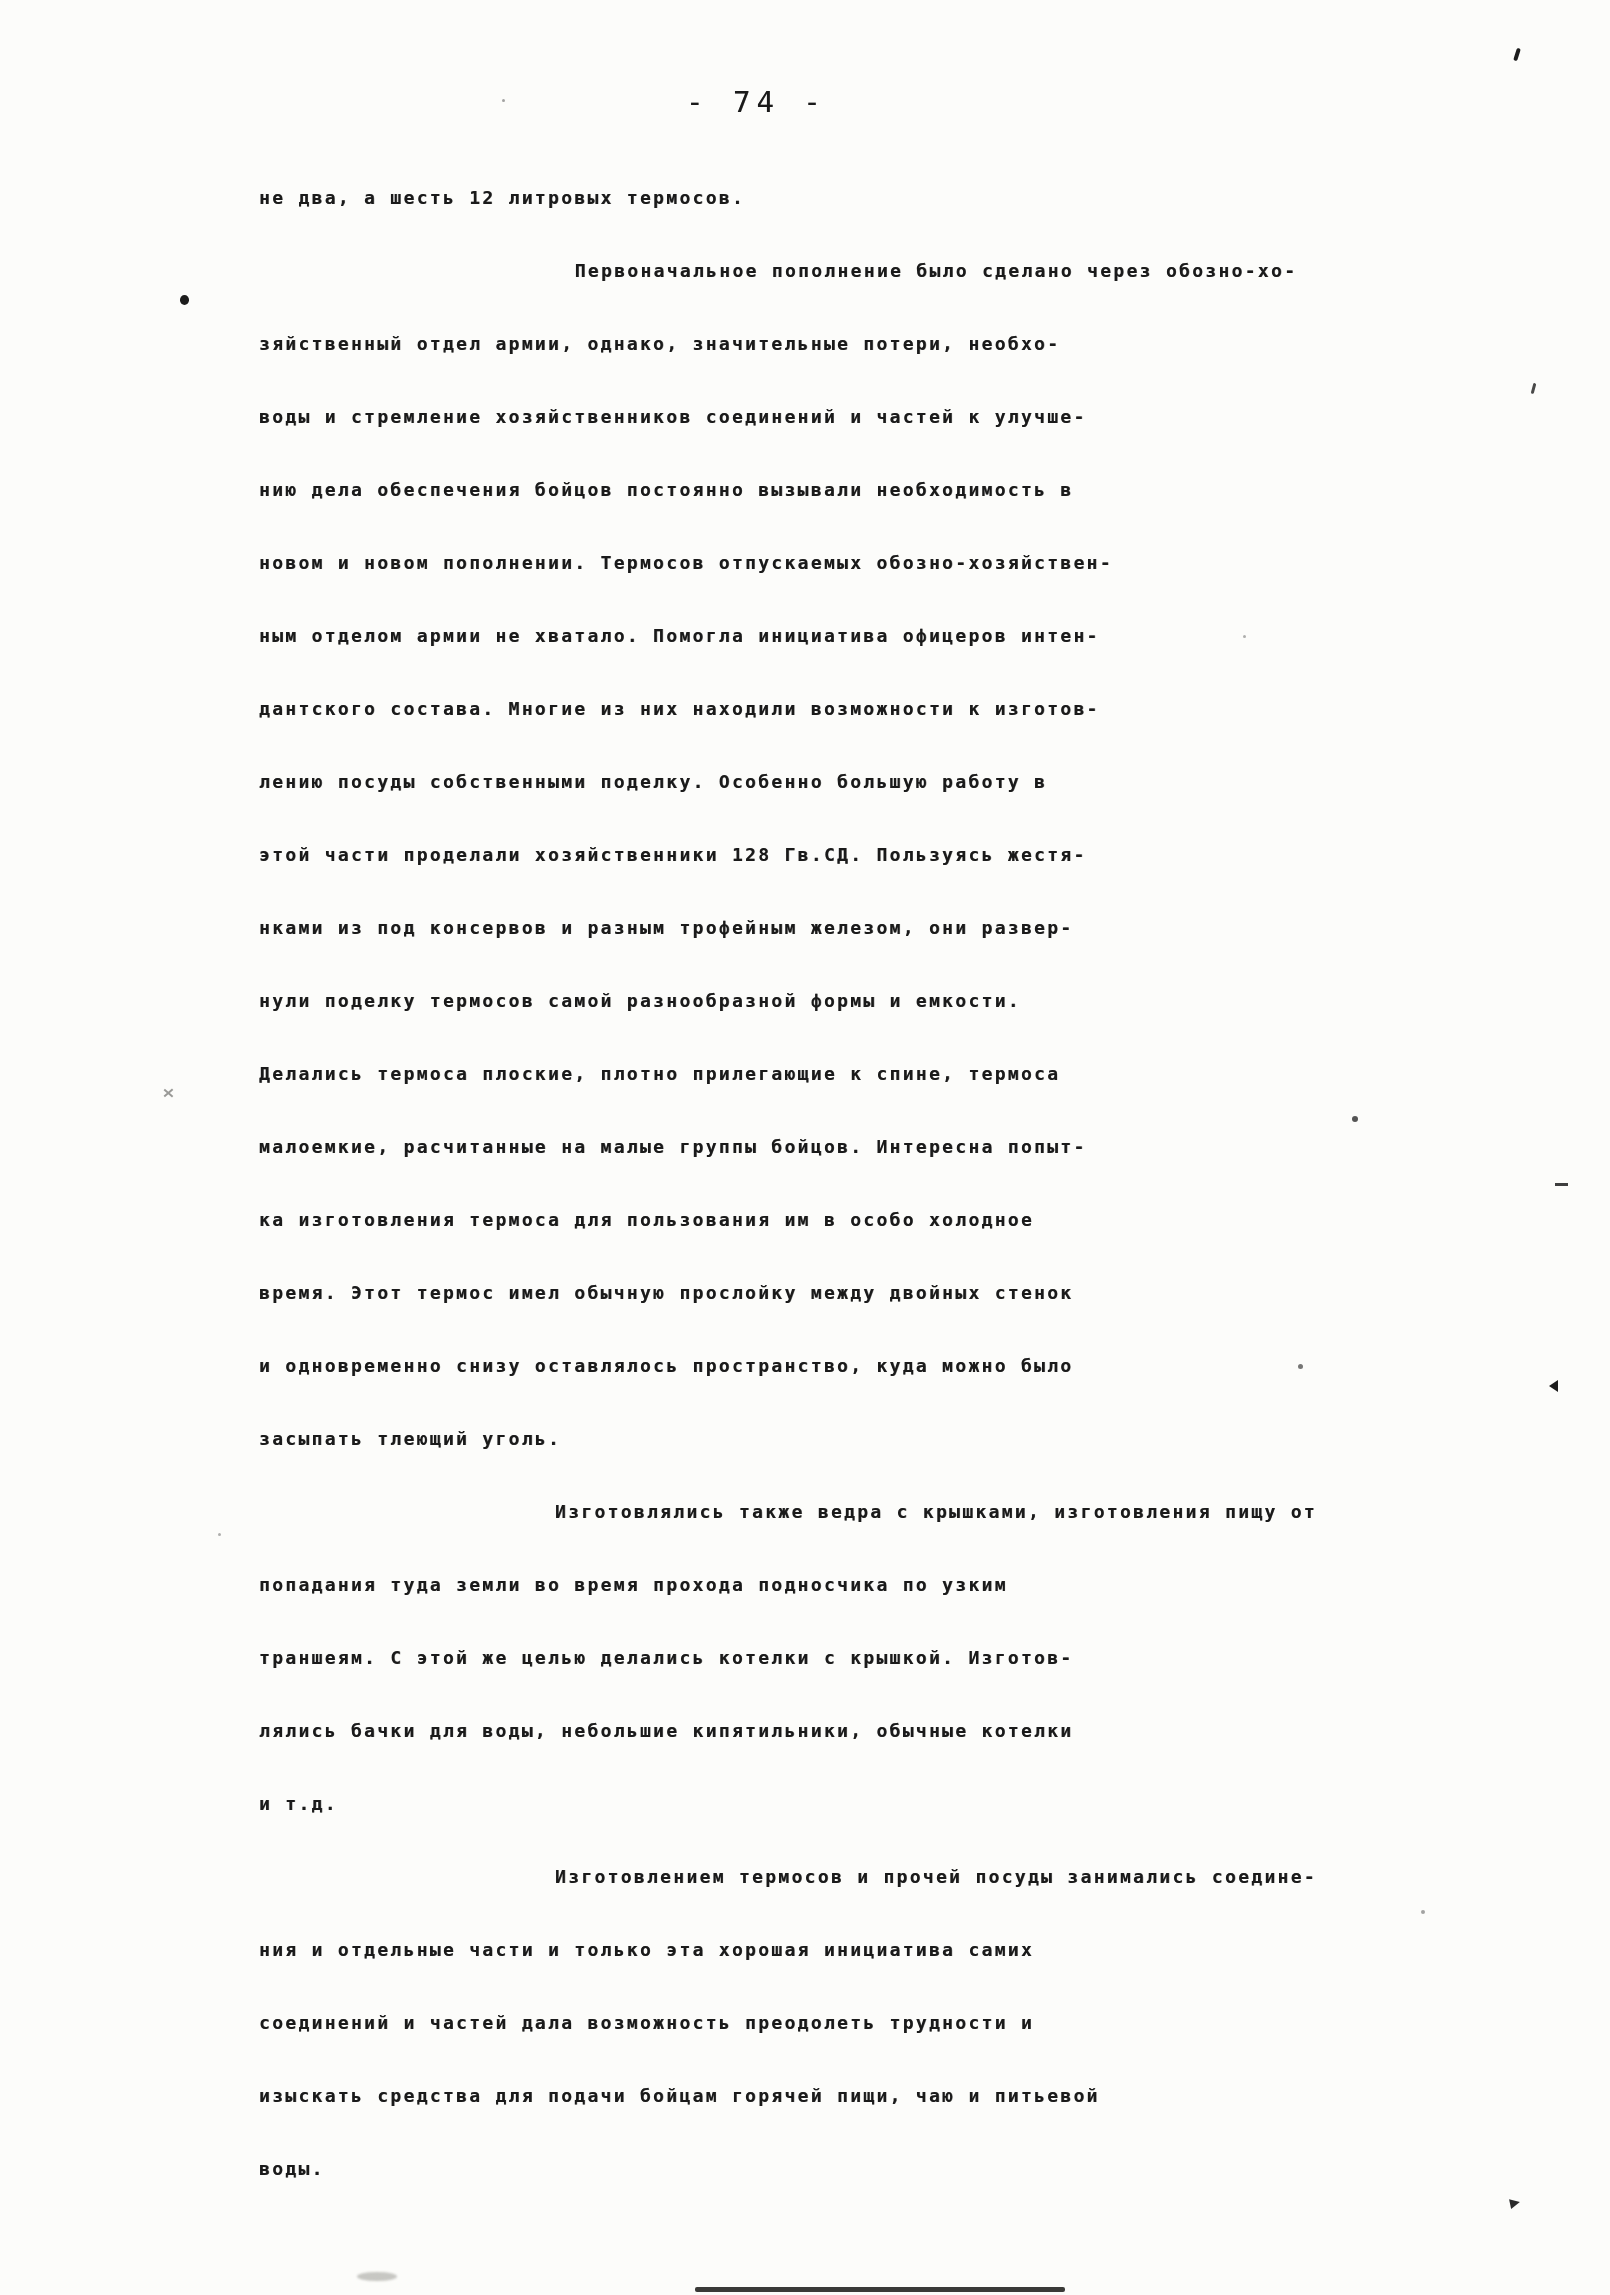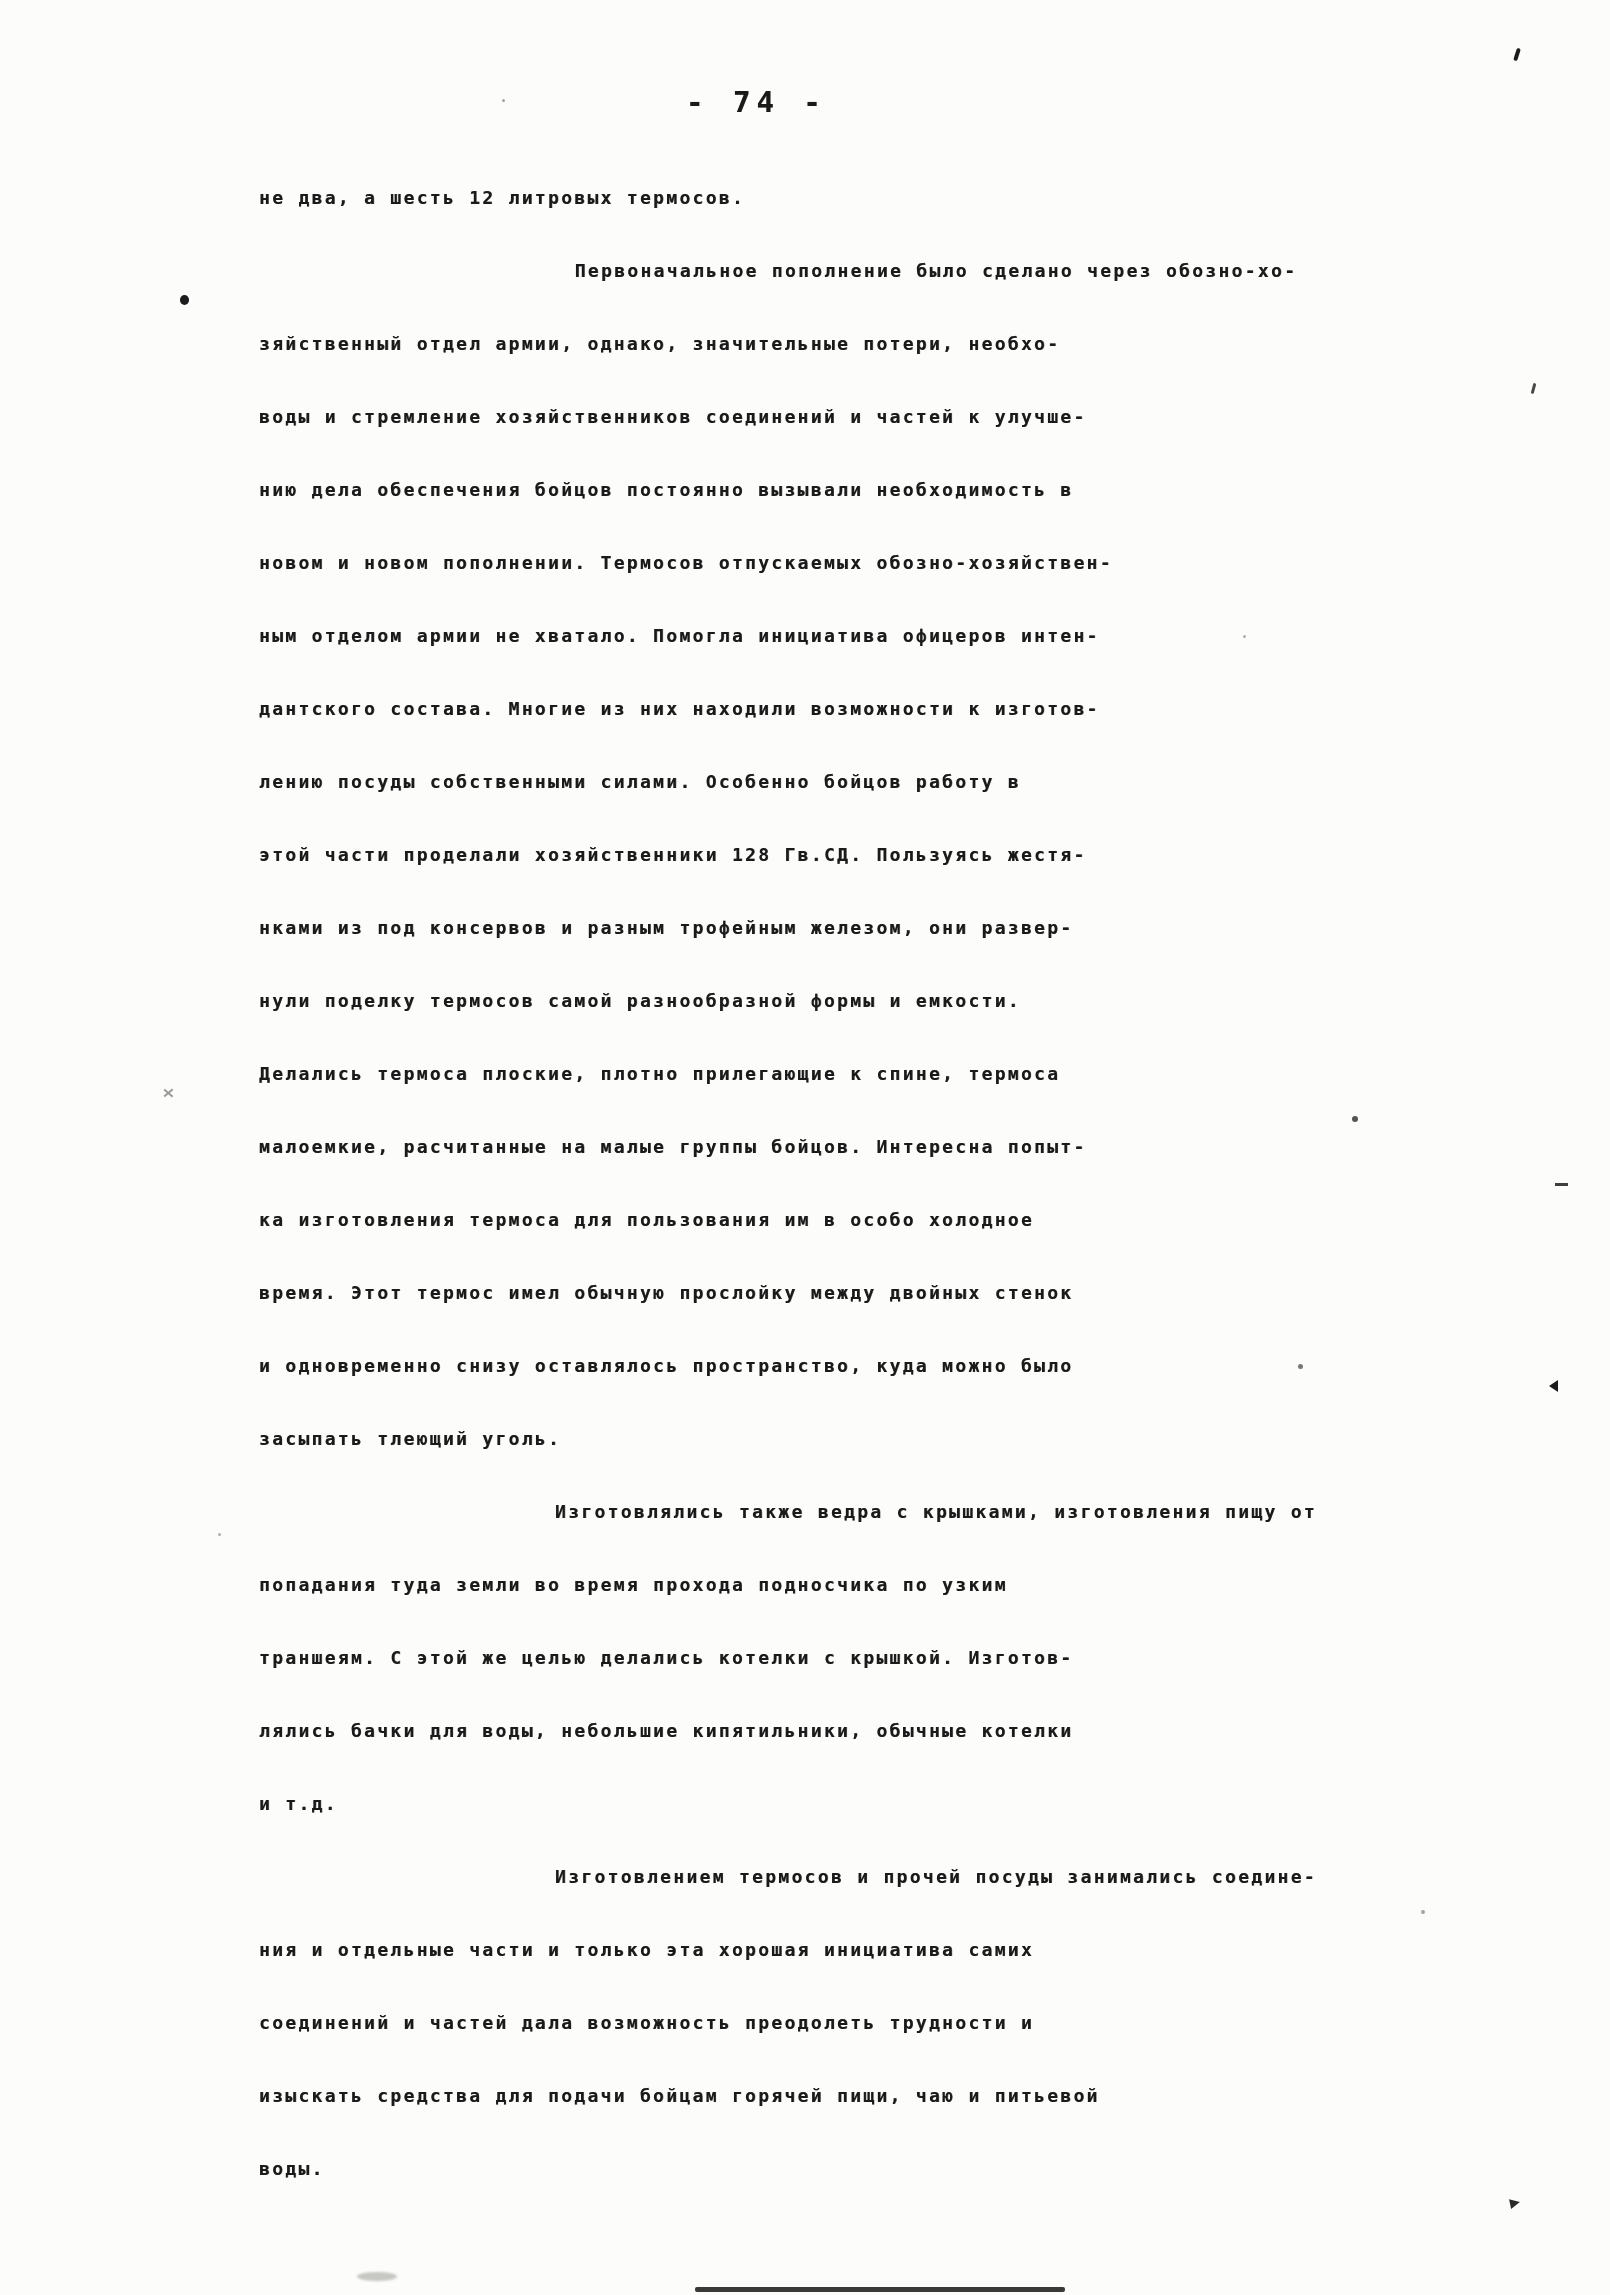--- a/index.html
+++ b/index.html
@@ -7,21 +7,21 @@
     position:relative;
     width:1610px;height:2295px;
     background:#fcfcfa;
     overflow:hidden;
     font-family:"DejaVu Sans Mono","Liberation Mono",monospace;
     color:#1a1a1a;
   }
   .page-number{
     position:absolute;
     top:85px;left:686px;
-    font-size:29px;font-weight:700;
+    font-size:29px;font-weight:400;
     letter-spacing:6px;
     white-space:nowrap;
     text-shadow:0.3px 0.3px 0.4px rgba(20,20,20,0.5);
   }
   .text-block{
     position:absolute;
     top:187px;left:259px;width:1243px;
   }
   .line{
     height:73px;
@@ -63,21 +63,21 @@
   <div class="text-block">
 
   <div class="line">не два, а шесть 12 литровых термосов.</div>
       <div class="line indent">Первоначальное пополнение было сделано через обозно-хо-</div>
       <div class="line">зяйственный отдел армии, однако, значительные потери, необхо-</div>
       <div class="line">воды и стремление хозяйственников соединений и частей к улучше-</div>
       <div class="line">нию дела обеспечения бойцов постоянно вызывали необходимость в</div>
       <div class="line">новом и новом пополнении. Термосов отпускаемых обозно-хозяйствен-</div>
       <div class="line">ным отделом армии не хватало. Помогла инициатива офицеров интен-</div>
       <div class="line">дантского состава. Многие из них находили возможности к изготов-</div>
-      <div class="line">лению посуды собственными силами. Особенно бойцов работу в</div>
+      <div class="line">лению посуды собственными поделку. Особенно большую работу в</div>
       <div class="line">этой части проделали хозяйственники 128 Гв.СД. Пользуясь жестя-</div>
       <div class="line">нками из под консервов и разным трофейным железом, они развер-</div>
       <div class="line">нули поделку термосов самой разнообразной формы и емкости.</div>
       <div class="line">Делались термоса плоские, плотно прилегающие к спине, термоса</div>
       <div class="line">малоемкие, расчитанные на малые группы бойцов. Интересна попыт-</div>
       <div class="line">ка изготовления термоса для пользования им в особо холодное</div>
       <div class="line">время. Этот термос имел обычную прослойку между двойных стенок</div>
       <div class="line">и одновременно снизу оставлялось пространство, куда можно было</div>
       <div class="line">засыпать тлеющий уголь.</div>
       <div class="line indent">Изготовлялись также ведра с крышками, изготовления пищу от</div>

